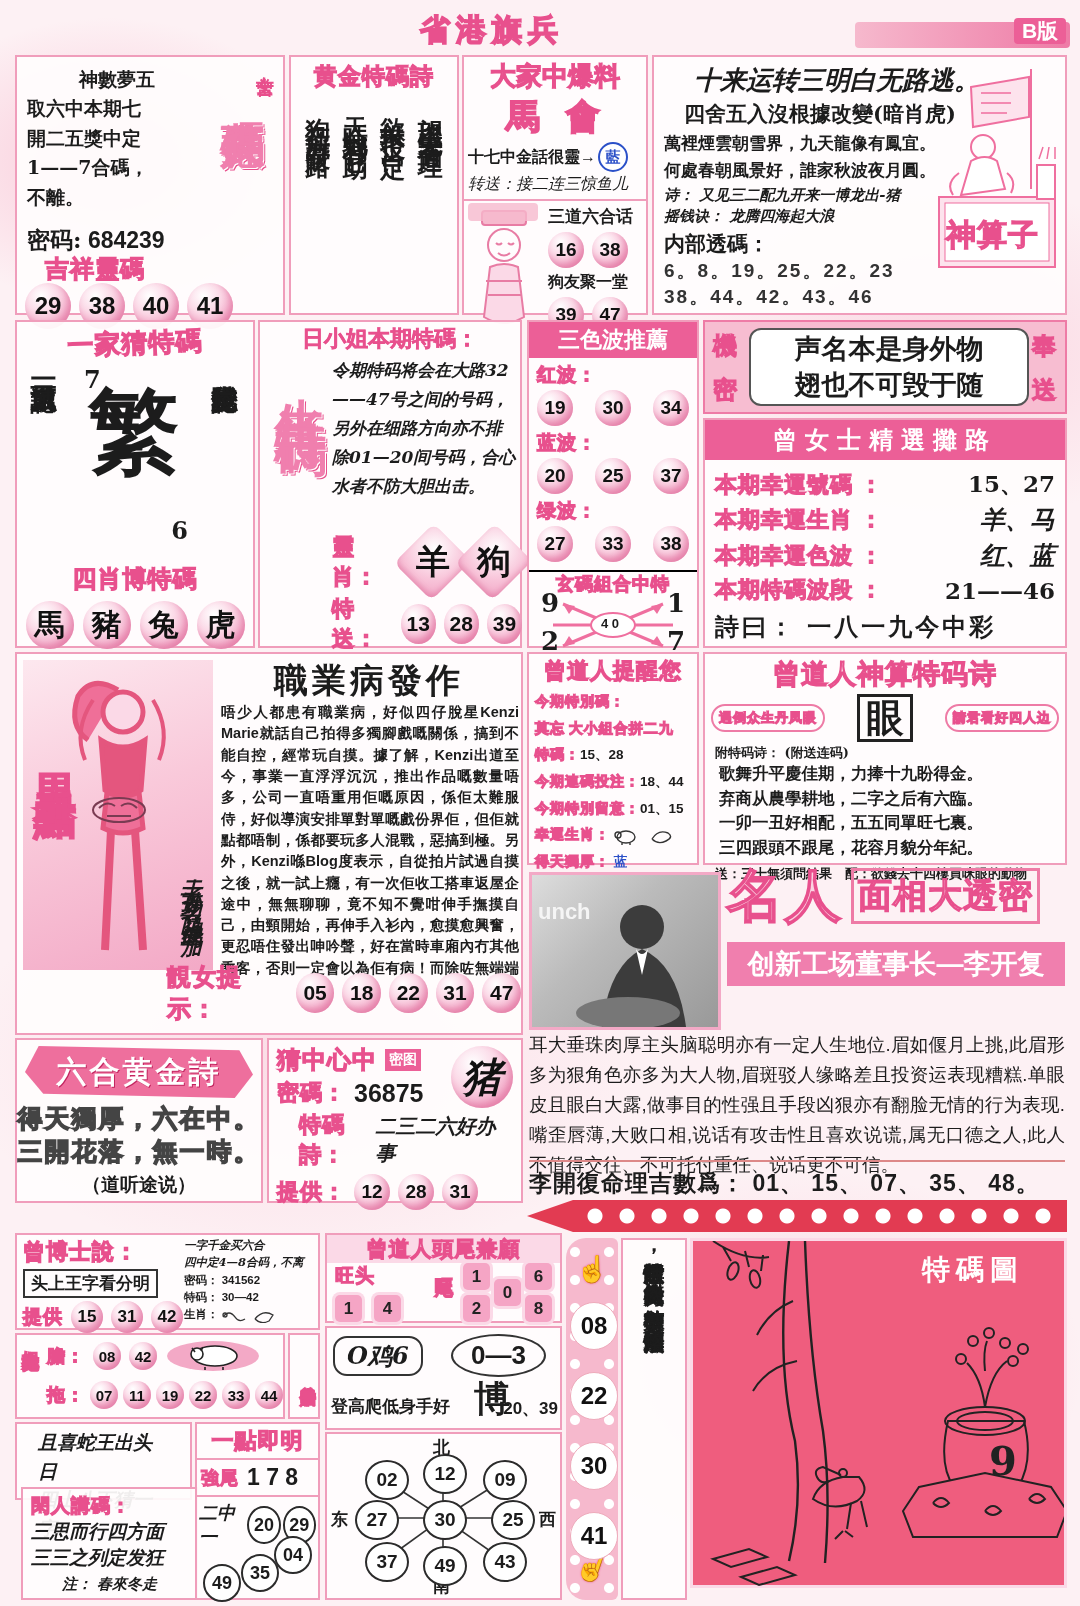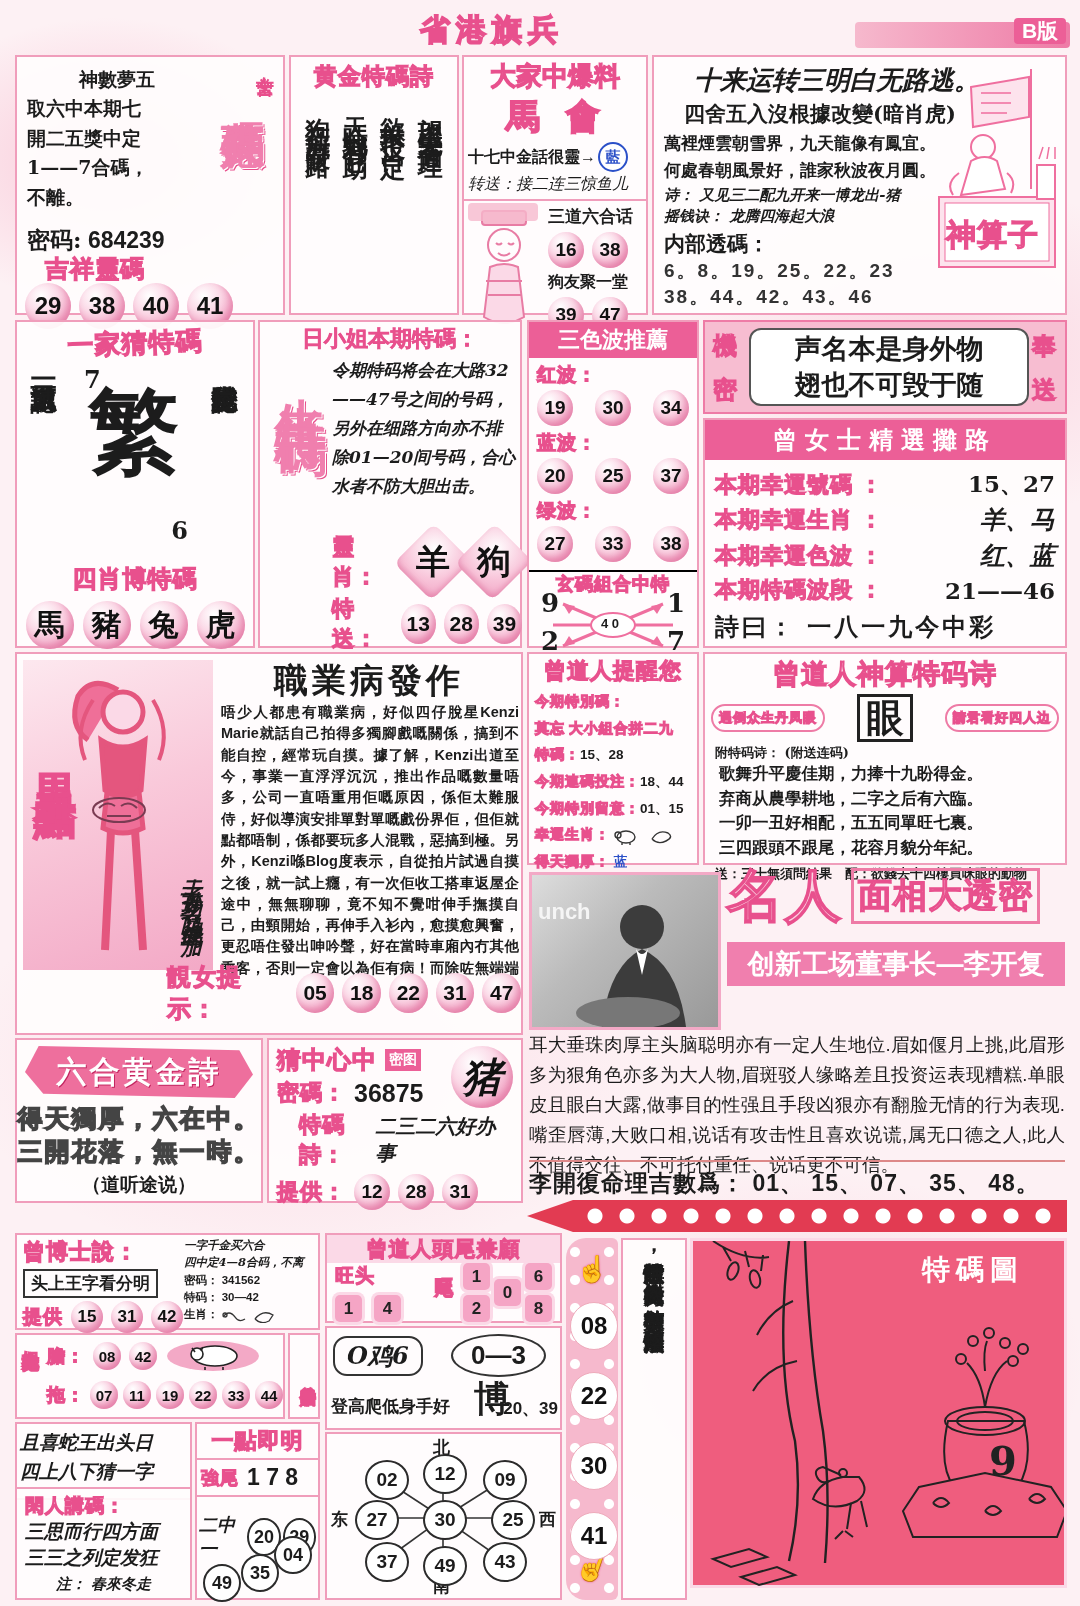--- a/index.html
+++ b/index.html
@@ -459,39 +459,39 @@
       <div class="ball b28" data-name="tuo-ball">07</div>
       <div class="ball b28" data-name="tuo-ball">11</div>
       <div class="ball b28" data-name="tuo-ball">19</div>
       <div class="ball b28" data-name="tuo-ball">22</div>
       <div class="ball b28" data-name="tuo-ball">33</div>
       <div class="ball b28" data-name="tuo-ball">44</div>
     </div>
   </div>
   <div class="box vt outline" data-name="side-strip" style="left:288px;top:1333px;width:32px;height:86px;font-size:16px;text-align:center;">曾半仙贈</div>
 
-  <div class="box hw" data-name="snake-box" style="left:15px;top:1422px;width:177px;height:78px;padding:4px 3px;font-size:19px;font-weight:bold;line-height:1.5;">
+  <div class="box hw" data-name="snake-box" style="left:15px;top:1422px;width:177px;height:78px;padding:4px 21px;font-size:19px;font-weight:bold;line-height:1.5;">
     <div data-name="snake-line1">且喜蛇王出头日</div>
     <div data-name="snake-line2">四上八下猜一字</div>
   </div>
 
-  <div class="box" data-name="idler-box" style="left:15px;top:1487px;width:177px;height:113px;padding:4px 8px;">
+  <div class="box" data-name="idler-box" style="left:21px;top:1487px;width:177px;height:113px;padding:4px 8px;">
     <div class="outline" style="font-size:19px;" data-name="idler-title">閑人講碼：</div>
     <div class="hw" style="font-size:19px;font-weight:bold;" data-name="idler-line1">三思而行四方面</div>
     <div class="hw" style="font-size:19px;font-weight:bold;" data-name="idler-line2">三三之列定发狂</div>
     <div class="hw" style="font-size:15px;font-weight:bold;text-align:center;margin-top:4px;" data-name="idler-note">注： 春來冬走</div>
   </div>
 
   <div class="box" data-name="one-point-box" style="left:195px;top:1422px;width:125px;height:178px;">
     <div class="outline" style="font-size:22px;text-align:center;border-bottom:2px solid #f09dbb;padding:2px 0;" data-name="one-point-title">一點即明</div>
     <div class="row" style="padding:4px 4px;border-bottom:2px solid #f09dbb;">
       <span class="outline" style="font-size:18px;" data-name="qiangwei-label">強尾</span>
       <span style="font-size:23px;font-weight:900;" data-name="qiangwei-value">1 7 8</span>
     </div>
-    <div class="row" style="padding:16px 2px;gap:2px;">
+    <div class="row" style="padding:4px 2px;gap:2px;">
       <span class="hw" style="font-size:18px;font-weight:900;" data-name="erzhongyi-label">二中一</span>
       <span class="circ" data-name="one-point-circle">20</span>
       <span class="circ" data-name="one-point-circle">29</span>
     </div>
     <span class="circ" style="position:absolute;right:6px;top:112px;" data-name="one-point-extra">04</span>
     <span class="circ" style="position:absolute;left:44px;top:130px;" data-name="one-point-extra">35</span>
     <span class="circ" style="position:absolute;left:6px;top:140px;" data-name="one-point-extra">49</span>
   </div>
 
   <div class="box" data-name="headtail-box" style="left:325px;top:1233px;width:237px;height:90px;">

